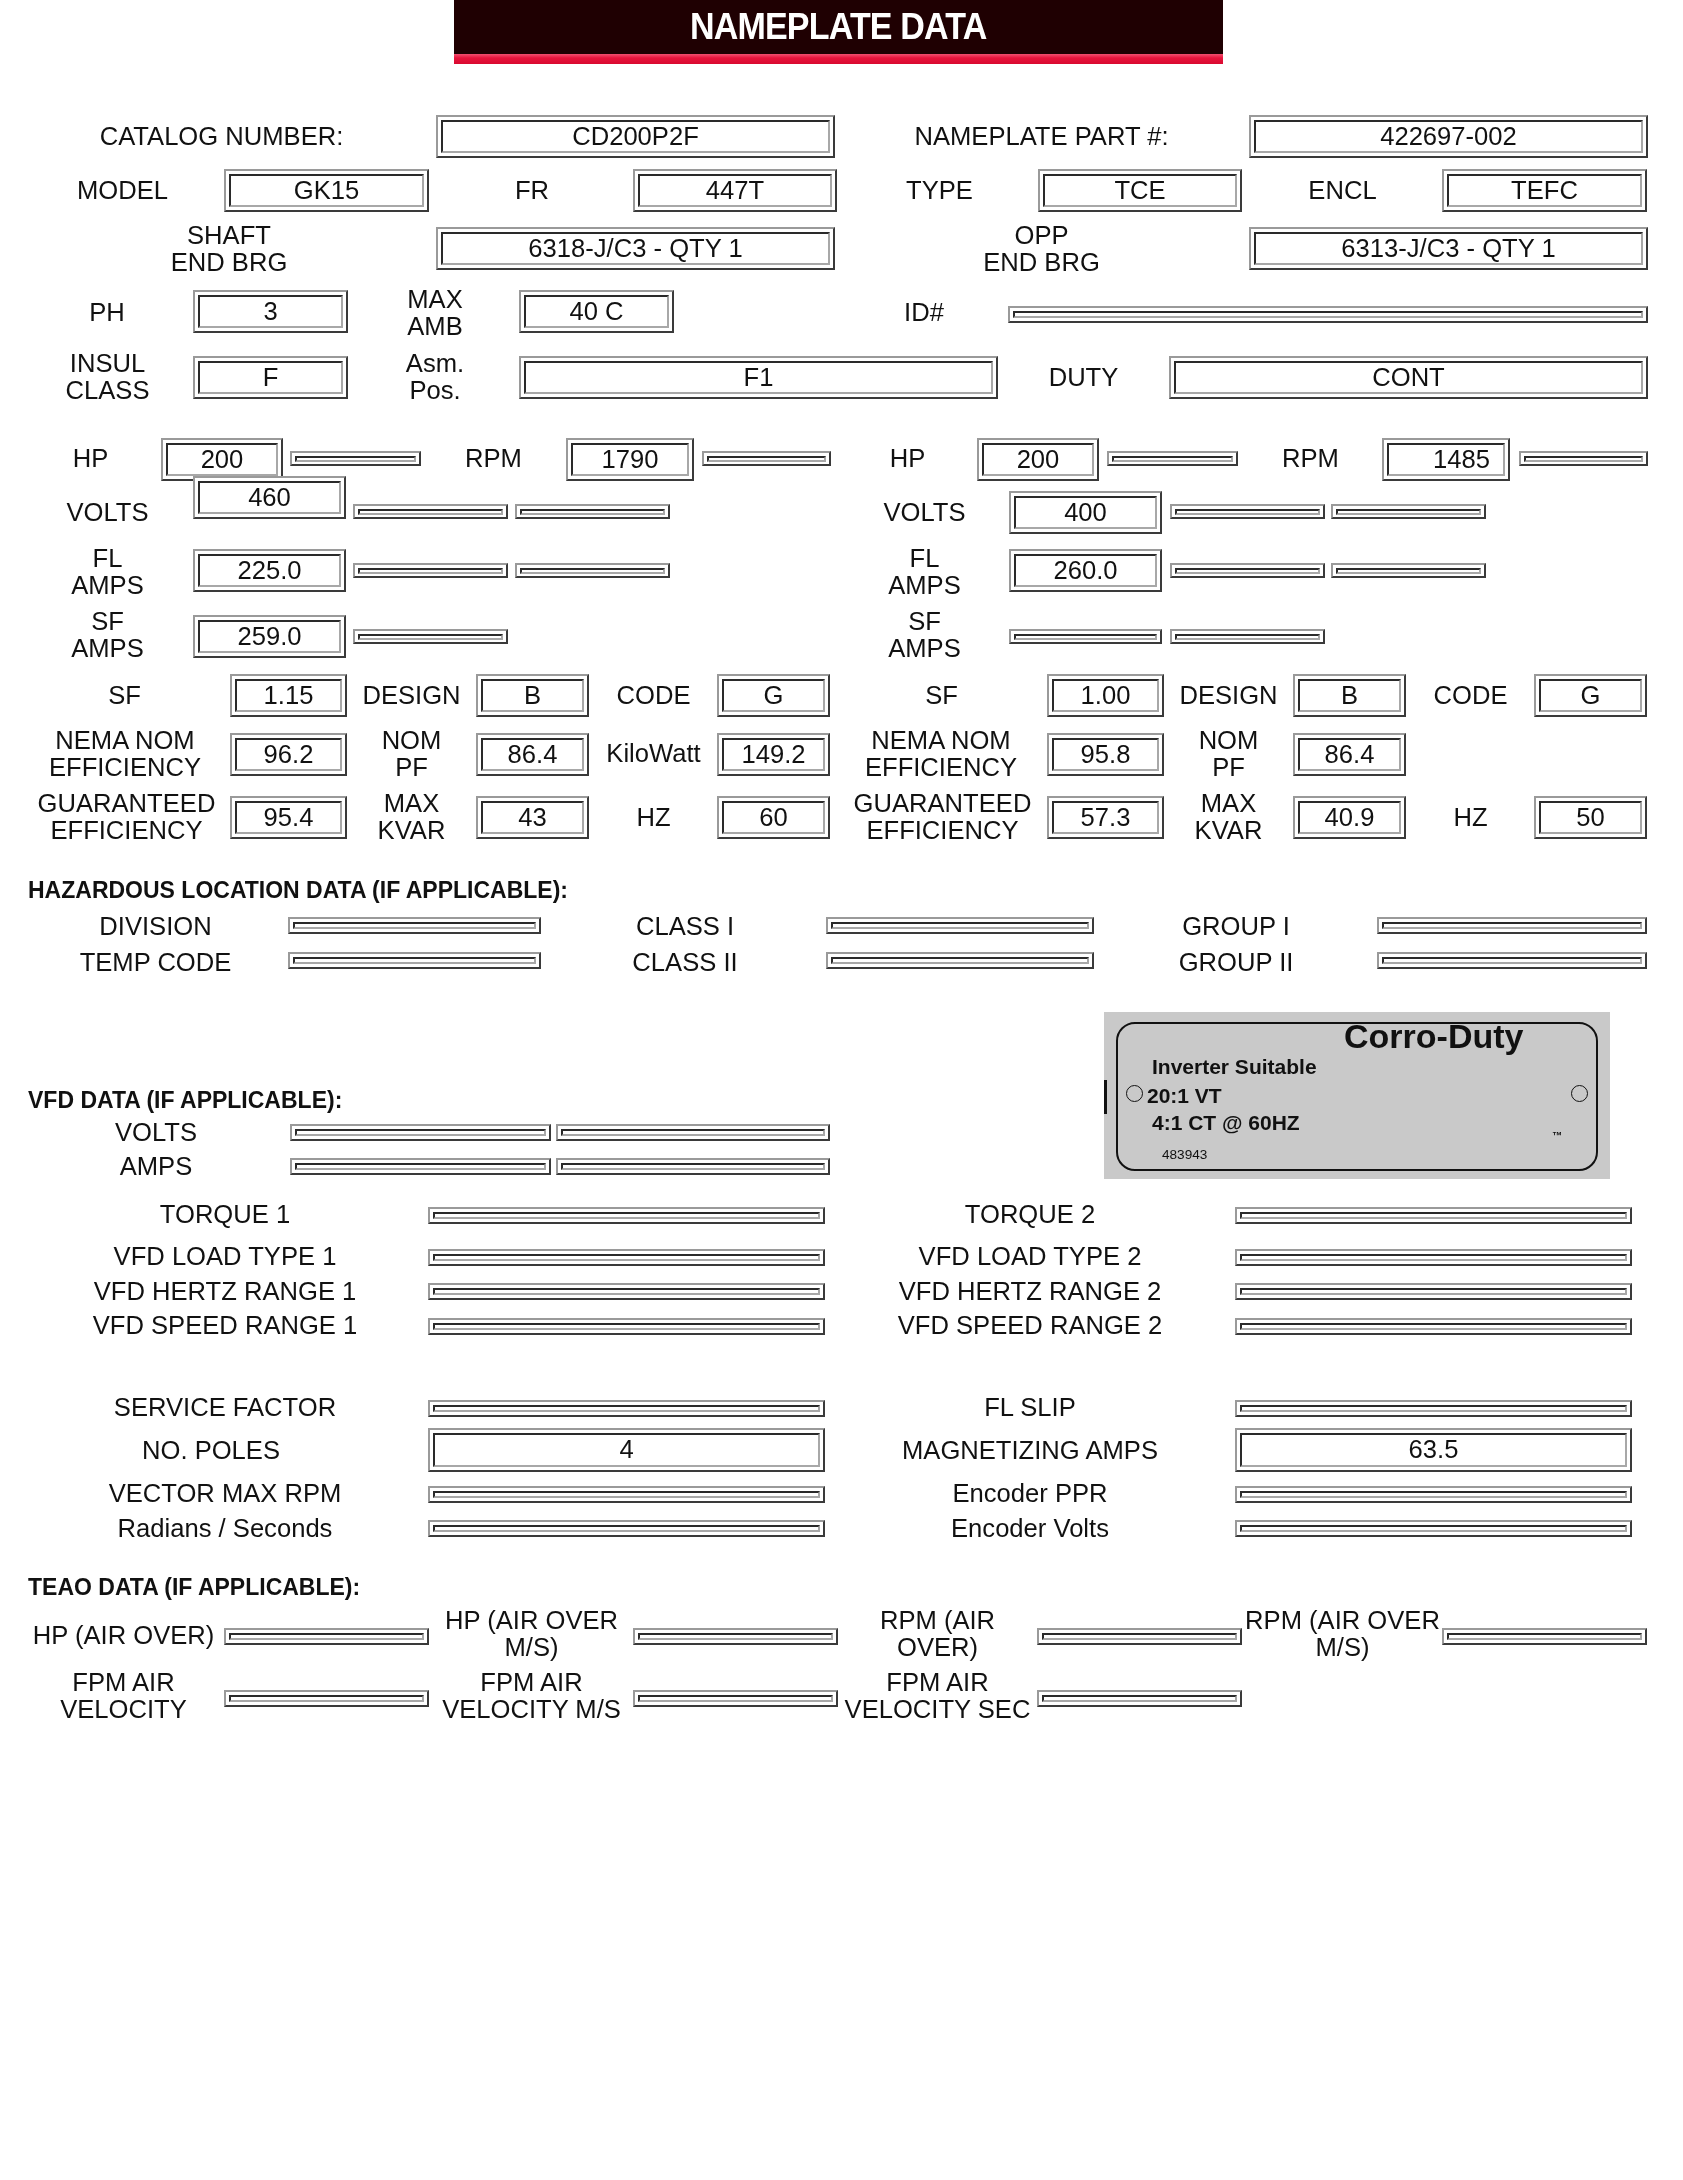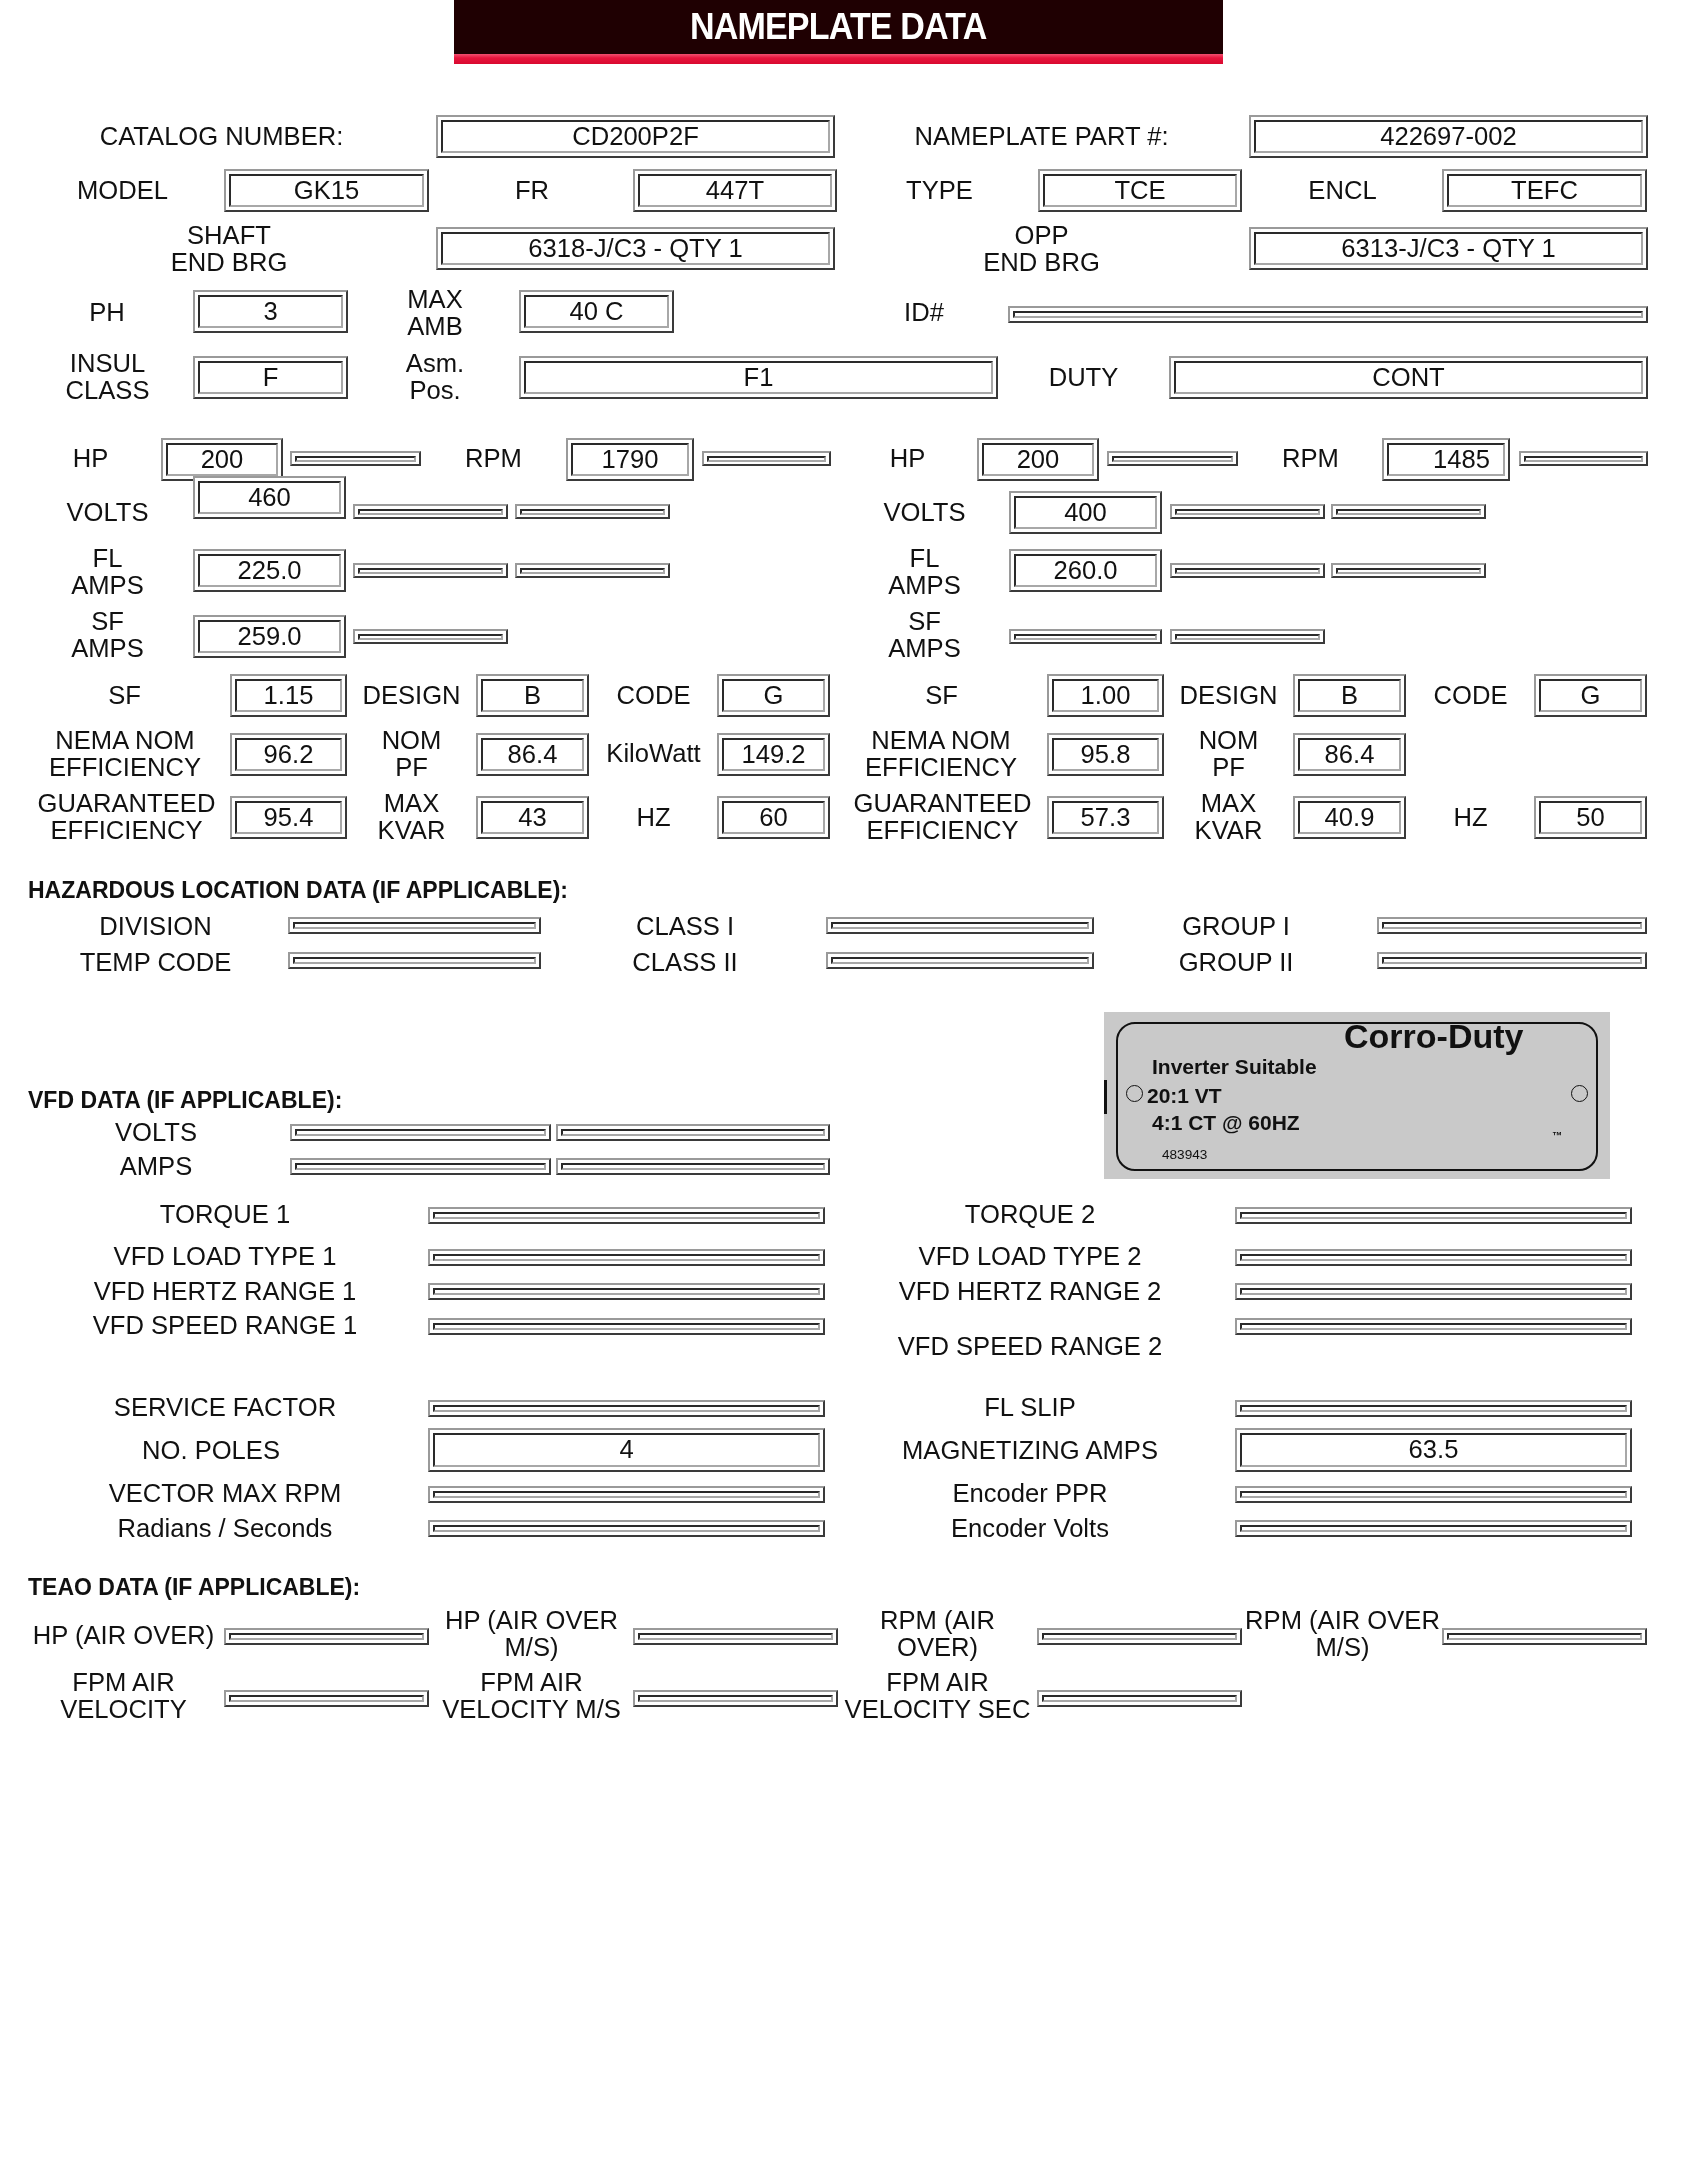--- a/index.html
+++ b/index.html
@@ -434,21 +434,21 @@
     <div class="abs lbl" style="left: 886px; top: 1275px; width: 288px; height: 33px;">VFD HERTZ RANGE 2</div>
     <div class="abs box thin" style="left: 1235px; top: 1283px; width: 397px; height: 17px;">
       <div class="inner"></div>
       <span class="val"></span>
     </div>
     <div class="abs lbl" style="left: 83px; top: 1309px; width: 284px; height: 33px;">VFD SPEED RANGE 1</div>
     <div class="abs box thin" style="left: 428px; top: 1318px; width: 397px; height: 17px;">
       <div class="inner"></div>
       <span class="val"></span>
     </div>
-    <div class="abs lbl" style="left: 886px; top: 1309px; width: 288px; height: 33px; margin-top: 21px;">VFD SPEED RANGE 2</div>
+    <div class="abs lbl" style="left: 886px; top: 1309px; width: 288px; height: 33px;">VFD SPEED RANGE 2</div>
     <div class="abs box thin" style="left: 1235px; top: 1318px; width: 397px; height: 17px;">
       <div class="inner"></div>
       <span class="val"></span>
     </div>
     <div class="abs lbl" style="left: 83px; top: 1391px; width: 284px; height: 33px;">SERVICE FACTOR</div>
     <div class="abs box thin" style="left: 428px; top: 1400px; width: 397px; height: 17px;">
       <div class="inner"></div>
       <span class="val"></span>
     </div>
     <div class="abs lbl" style="left: 886px; top: 1391px; width: 288px; height: 33px;">FL SLIP</div>

